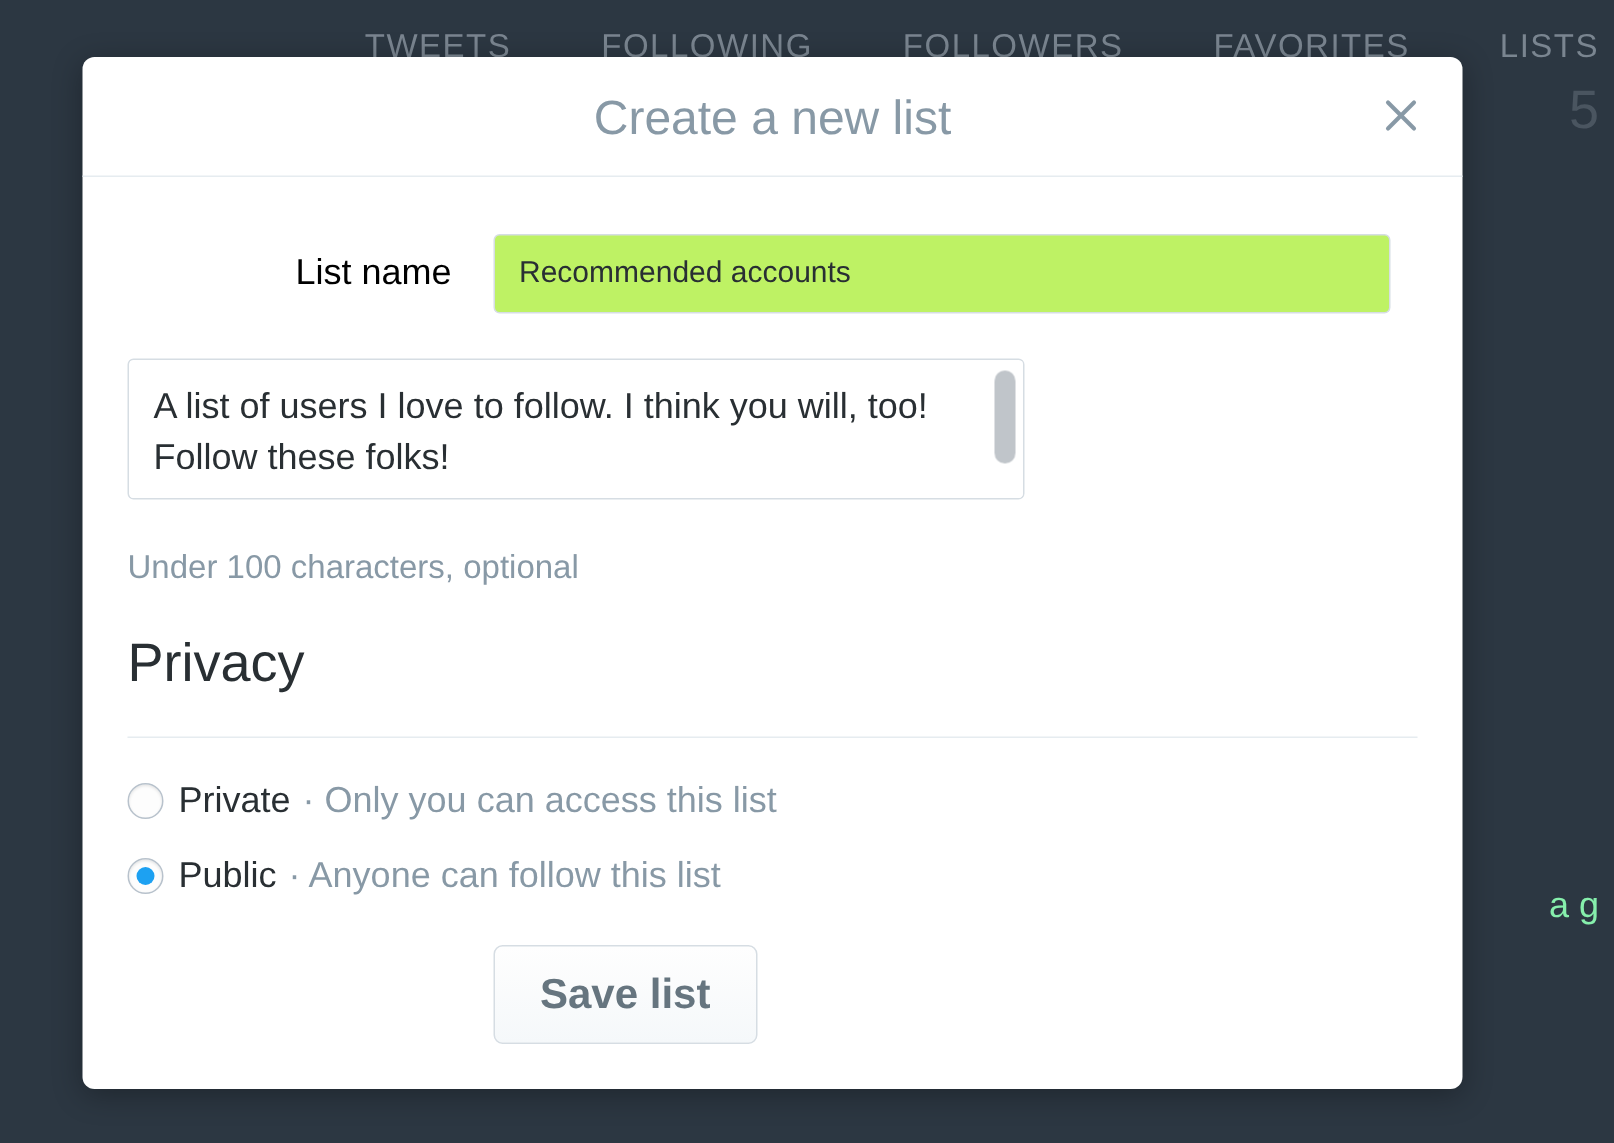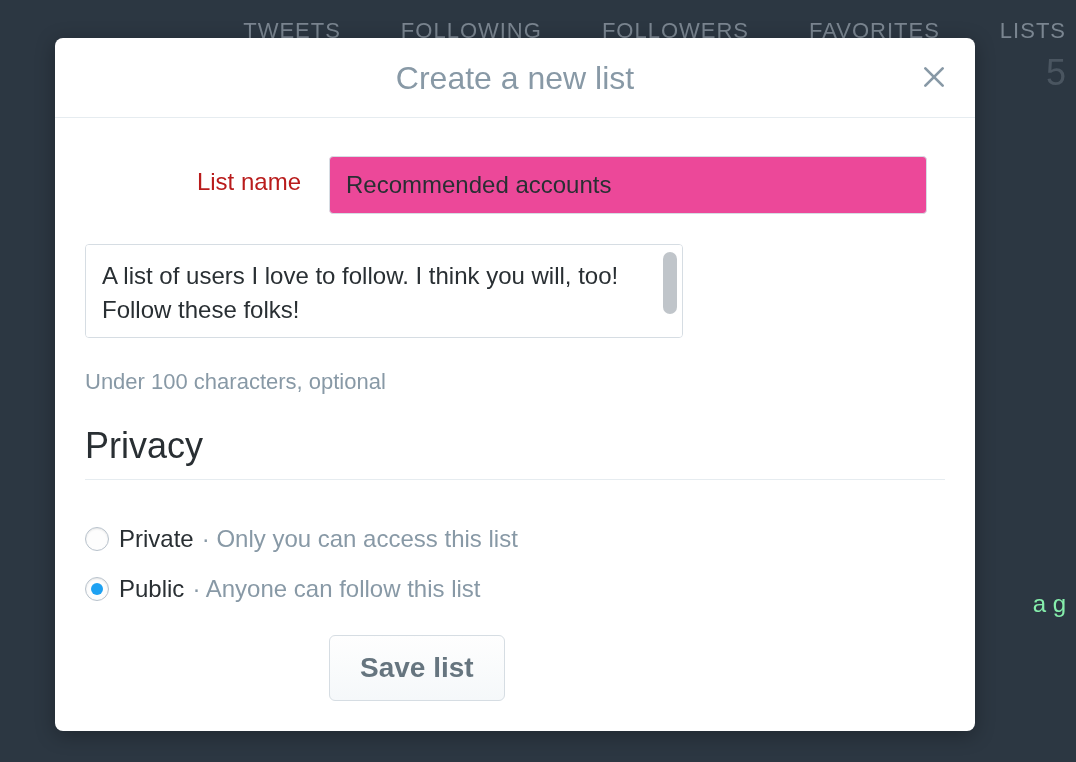--- a/index.html
+++ b/index.html
@@ -87,35 +87,35 @@
     .field-row {
       display: flex;
       margin-bottom: 30px;
     }
     .field-label {
       width: 244px;
       text-align: right;
       padding-right: 28px;
       padding-top: 12px;
       font-size: 24px;
-      color: #b91c1c;
+      color: #000000;
     }
     .field-input-wrap {
       flex: 1;
       max-width: 598px;
     }
     .text-input {
       width: 100%;
       border: 1px solid #d6dde3;
       border-radius: 4px;
-      font-size: 24px;
+      font-size: 20px;
       padding: 14px 16px;
       color: #292f33;
       font-family: inherit;
-      background: #ec4899;
+      background: #bef264;
     }
     .textarea-wrap {
       position: relative;
       width: 100%;
     }
     .textarea-input {
       width: 100%;
       border: 1px solid #d6dde3;
       border-radius: 4px;
       font-size: 24px;
@@ -141,23 +141,23 @@
       font-size: 22px;
       color: #8899a6;
     }
     .privacy-section {
       margin-top: 24px;
     }
     .privacy-heading {
       font-size: 36px;
       font-weight: 400;
       color: #292f33;
-      padding-bottom: 12px;
+      padding-bottom: 28px;
       border-bottom: 1px solid #e6ecf0;
-      margin-bottom: 45px;
+      margin-bottom: 28px;
     }
     .radio-row {
       display: flex;
       align-items: center;
       margin-bottom: 22px;
       font-size: 24px;
     }
     .radio {
       width: 24px;
       height: 24px;

